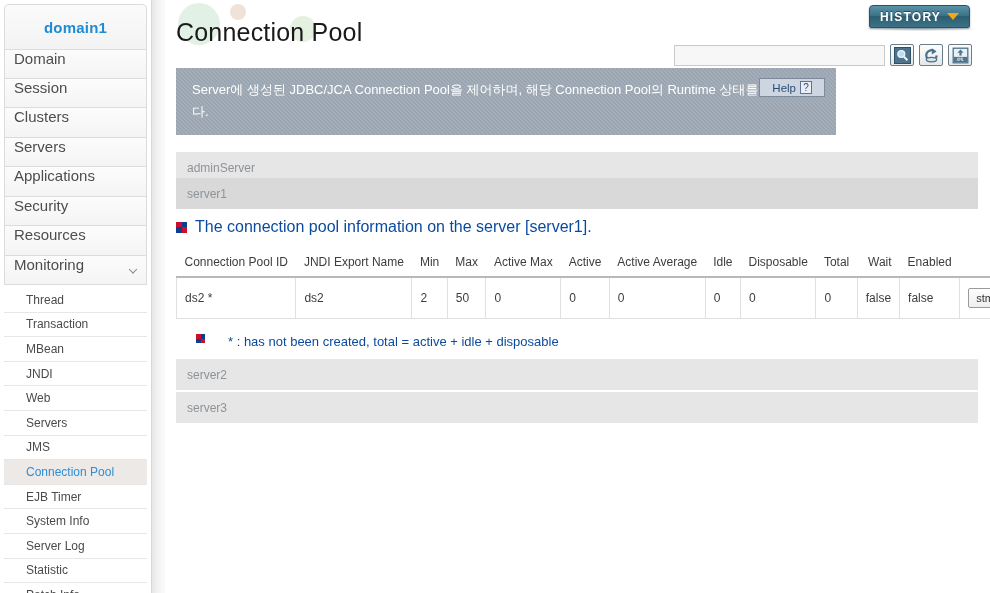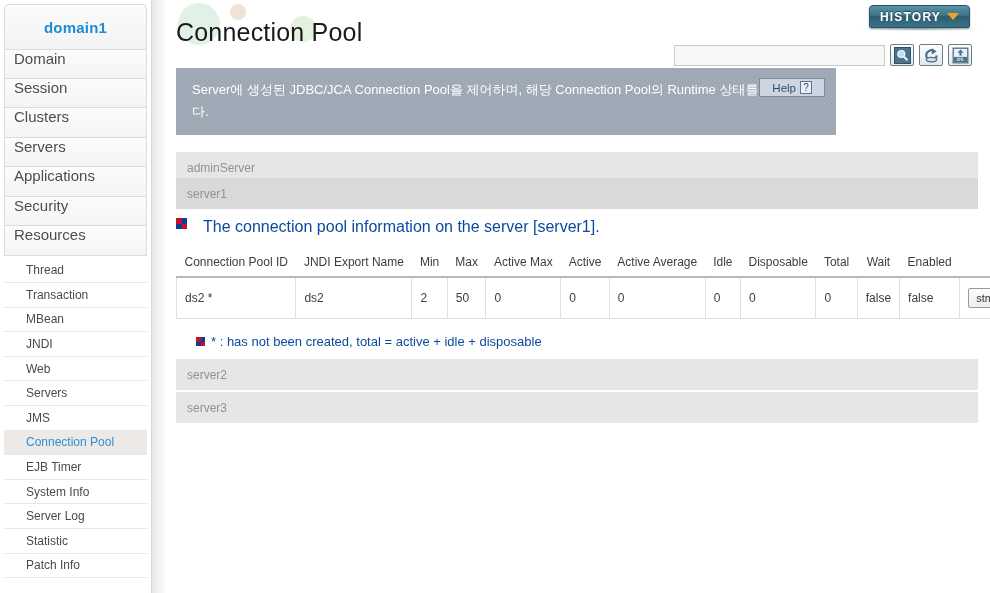--- a/index.html
+++ b/index.html
@@ -156,40 +156,40 @@
     font-size: 12px; color: #8e9398;
     border-bottom: 1px solid #ffffff;
     cursor: pointer;
   }
   .server-row.light { background: #e6e6e6; }
   .server-row.dark  { background: #d9d9d9; }
 
   
   #section-title {
     position: absolute; left: 176px; top: 218px;
-    display: flex; gap: 16px;
+    display: flex; align-items: center; gap: 8px;
   }
   .sq-icon {
     width: 11px; height: 11px; position: relative; flex: none;
   }
   .sq-icon i { position: absolute; width: 5.5px; height: 5.5px; display:block; }
   .sq-icon i:nth-child(1) { left:0; top:0; background:#c8102e; }
   .sq-icon i:nth-child(2) { left:5.5px; top:0; background:#0b3d91; }
   .sq-icon i:nth-child(3) { left:0; top:5.5px; background:#0b3d91; }
   .sq-icon i:nth-child(4) { left:5.5px; top:5.5px; background:#c8102e; }
   #section-title .txt { color: #0a4a9e; font-size: 16px; }
 
   
   #pool-table {
     position: absolute; left: 176px; top: 250px;
     width: 802px; border-collapse: collapse;
     font-size: 12px; color: #3d3d3d;
   }
   #pool-table thead th {
-    font-weight: normal; text-align: center;
+    font-weight: normal; text-align: right;
     padding: 5px 8px 7px 8px;
     color: #3d3d3d; white-space: nowrap;
     border-bottom: 2px solid #b8b8b8;
   }
   #pool-table tbody td {
     padding: 10px 8px; text-align: left;
     border-right: 1px solid #e0e0e0;
     border-bottom: 1px solid #e0e0e0;
     white-space: nowrap;
   }
@@ -199,21 +199,21 @@
     display: inline-block;
     border: 1px solid #9a9a9a;
     background: linear-gradient(to bottom, #fdfdfd, #eeeeee);
     font-size: 11px; color: #333;
     padding: 3px 7px; border-radius: 2px; cursor: pointer;
   }
 
   
   #footnote {
     position: absolute; left: 176px; top: 334px;
-    display: flex; align-items: center; gap: 6px;
+    display: flex; gap: 23px;
     color: #0a4a9e; font-size: 13px; padding-left: 20px;
   }
   .sq-icon.sm { width: 9px; height: 9px; }
   .sq-icon.sm i { width: 4.5px; height: 4.5px; }
   .sq-icon.sm i:nth-child(2) { left:4.5px; top:0; }
   .sq-icon.sm i:nth-child(3) { left:0; top:4.5px; }
   .sq-icon.sm i:nth-child(4) { left:4.5px; top:4.5px; }
 </style>
 </head>
 <body>
@@ -238,20 +238,24 @@
           <span>Servers</span>
         </div>
         <div class="nav-item">
           <span>Applications</span>
         </div>
         <div class="nav-item">
           <span>Security</span>
         </div>
         <div class="nav-item">
           <span>Resources</span>
+        </div>
+        <div class="nav-item">
+          <span>Monitoring</span>
+          <span class="chev"></span>
         </div>
       </div>
     <div id="sub-list" class="sub-list">
         <div class="sub-item">
           <span>Thread</span>
         </div>
         <div class="sub-item">
           <span>Transaction</span>
         </div>
         <div class="sub-item">

